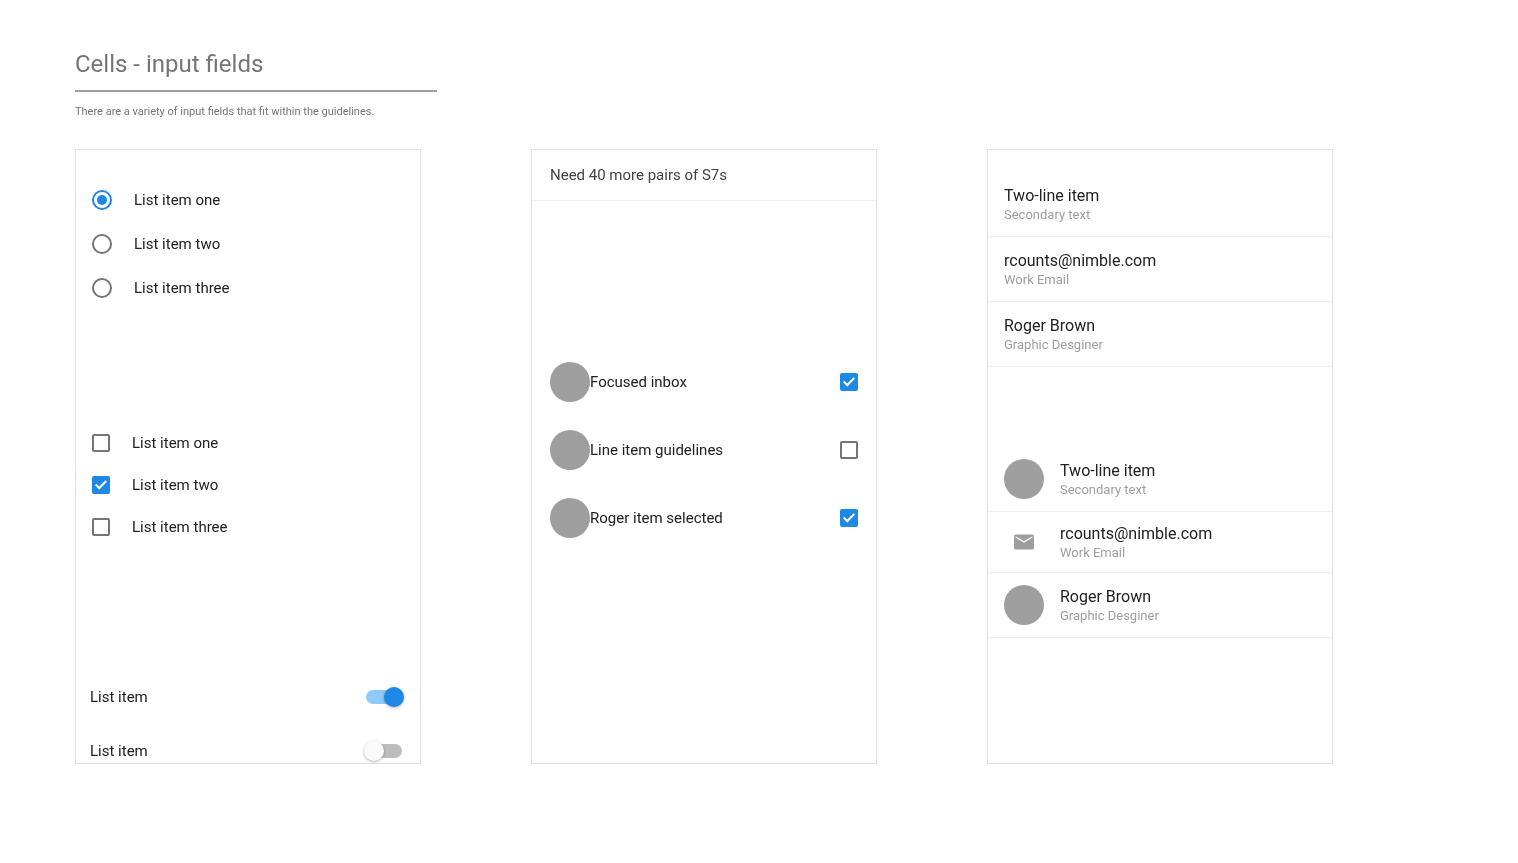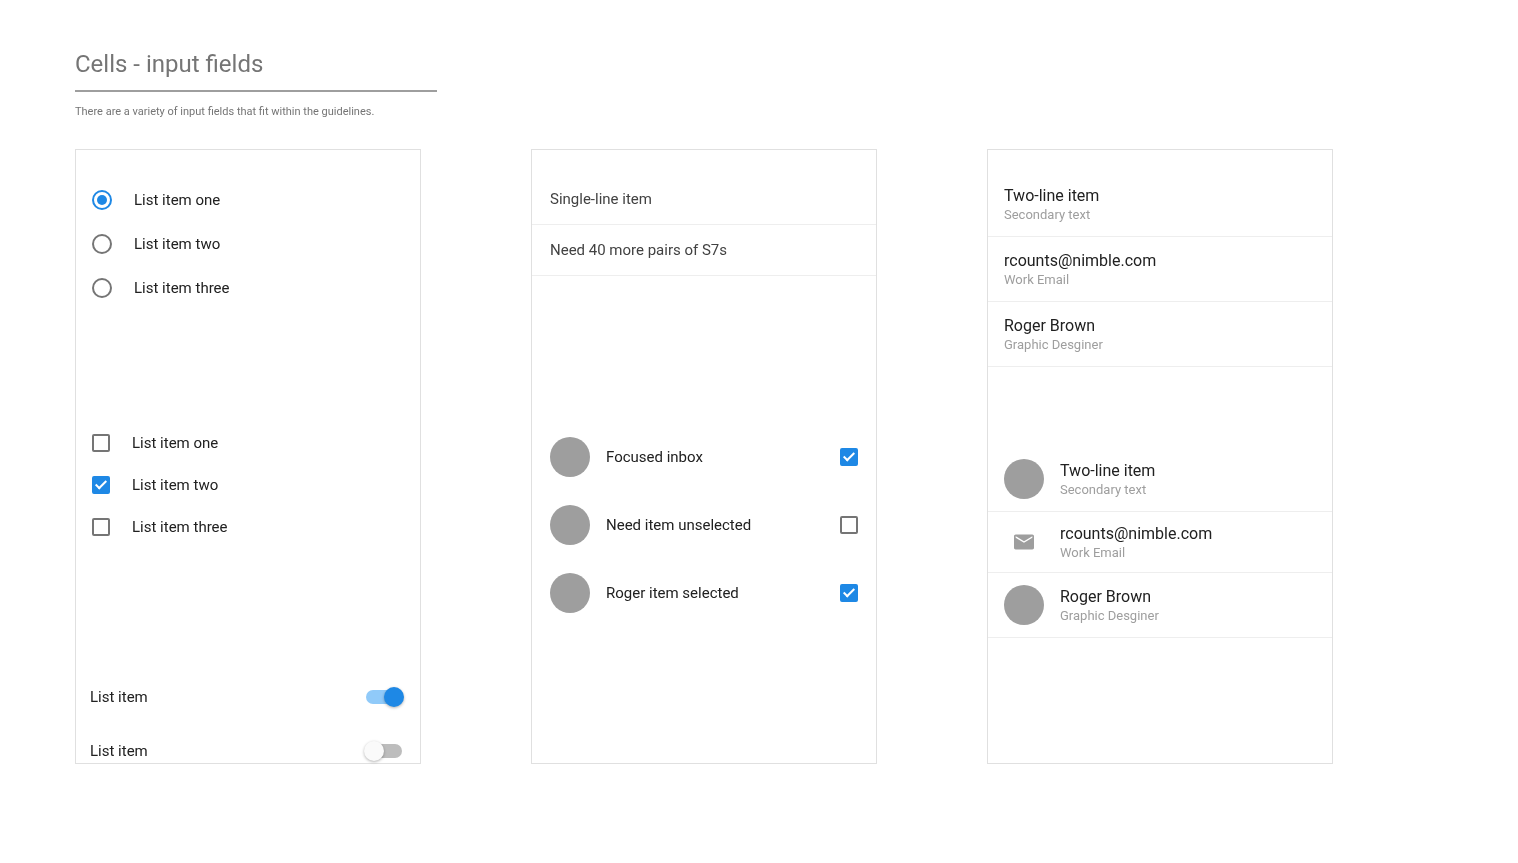--- a/index.html
+++ b/index.html
@@ -92,21 +92,21 @@
 .line-item {
   padding: 16px 18px;
   font-size: 15px;
   color: #424242;
   border-bottom: 1px solid #eeeeee;
 }
 .line-item.first { padding-top: 40px; }
 
 .avatar-group { padding: 12px 14px; }
 .avatar-row {
-  display: flex; align-items: center; gap: 16px;
+  display: flex; align-items: center; 
   padding: 14px 4px;
 }
 .avatar {
   width: 40px; height: 40px; border-radius: 50%;
   background: #9e9e9e; flex-shrink: 0;
 }
 .avatar-row .lbl { flex: 1; font-size: 15px; color: #212121; }
 
 .two-line {
   padding: 14px 16px;
@@ -180,34 +180,33 @@
       <span class="lbl">List item</span>
       <span class="switch on"></span>
     </div>
     <div class="switch-row">
       <span class="lbl">List item</span>
       <span class="switch"></span>
     </div>
   </div>
 
   <div class="card">
-    <div class="line-item first">Single-line item</div>
     <div class="line-item">Need 40 more pairs of S7s</div>
 
     <div class="gap-section" style="height:135px;"></div>
 
     <div class="avatar-group">
       <div class="avatar-row">
         <span class="avatar"></span>
         <span class="lbl">Focused inbox</span>
         <span class="checkbox selected"></span>
       </div>
       <div class="avatar-row">
         <span class="avatar"></span>
-        <span class="lbl">Need item unselected</span>
+        <span class="lbl">Line item guidelines</span>
         <span class="checkbox"></span>
       </div>
       <div class="avatar-row">
         <span class="avatar"></span>
         <span class="lbl">Roger item selected</span>
         <span class="checkbox selected"></span>
       </div>
     </div>
   </div>
 

